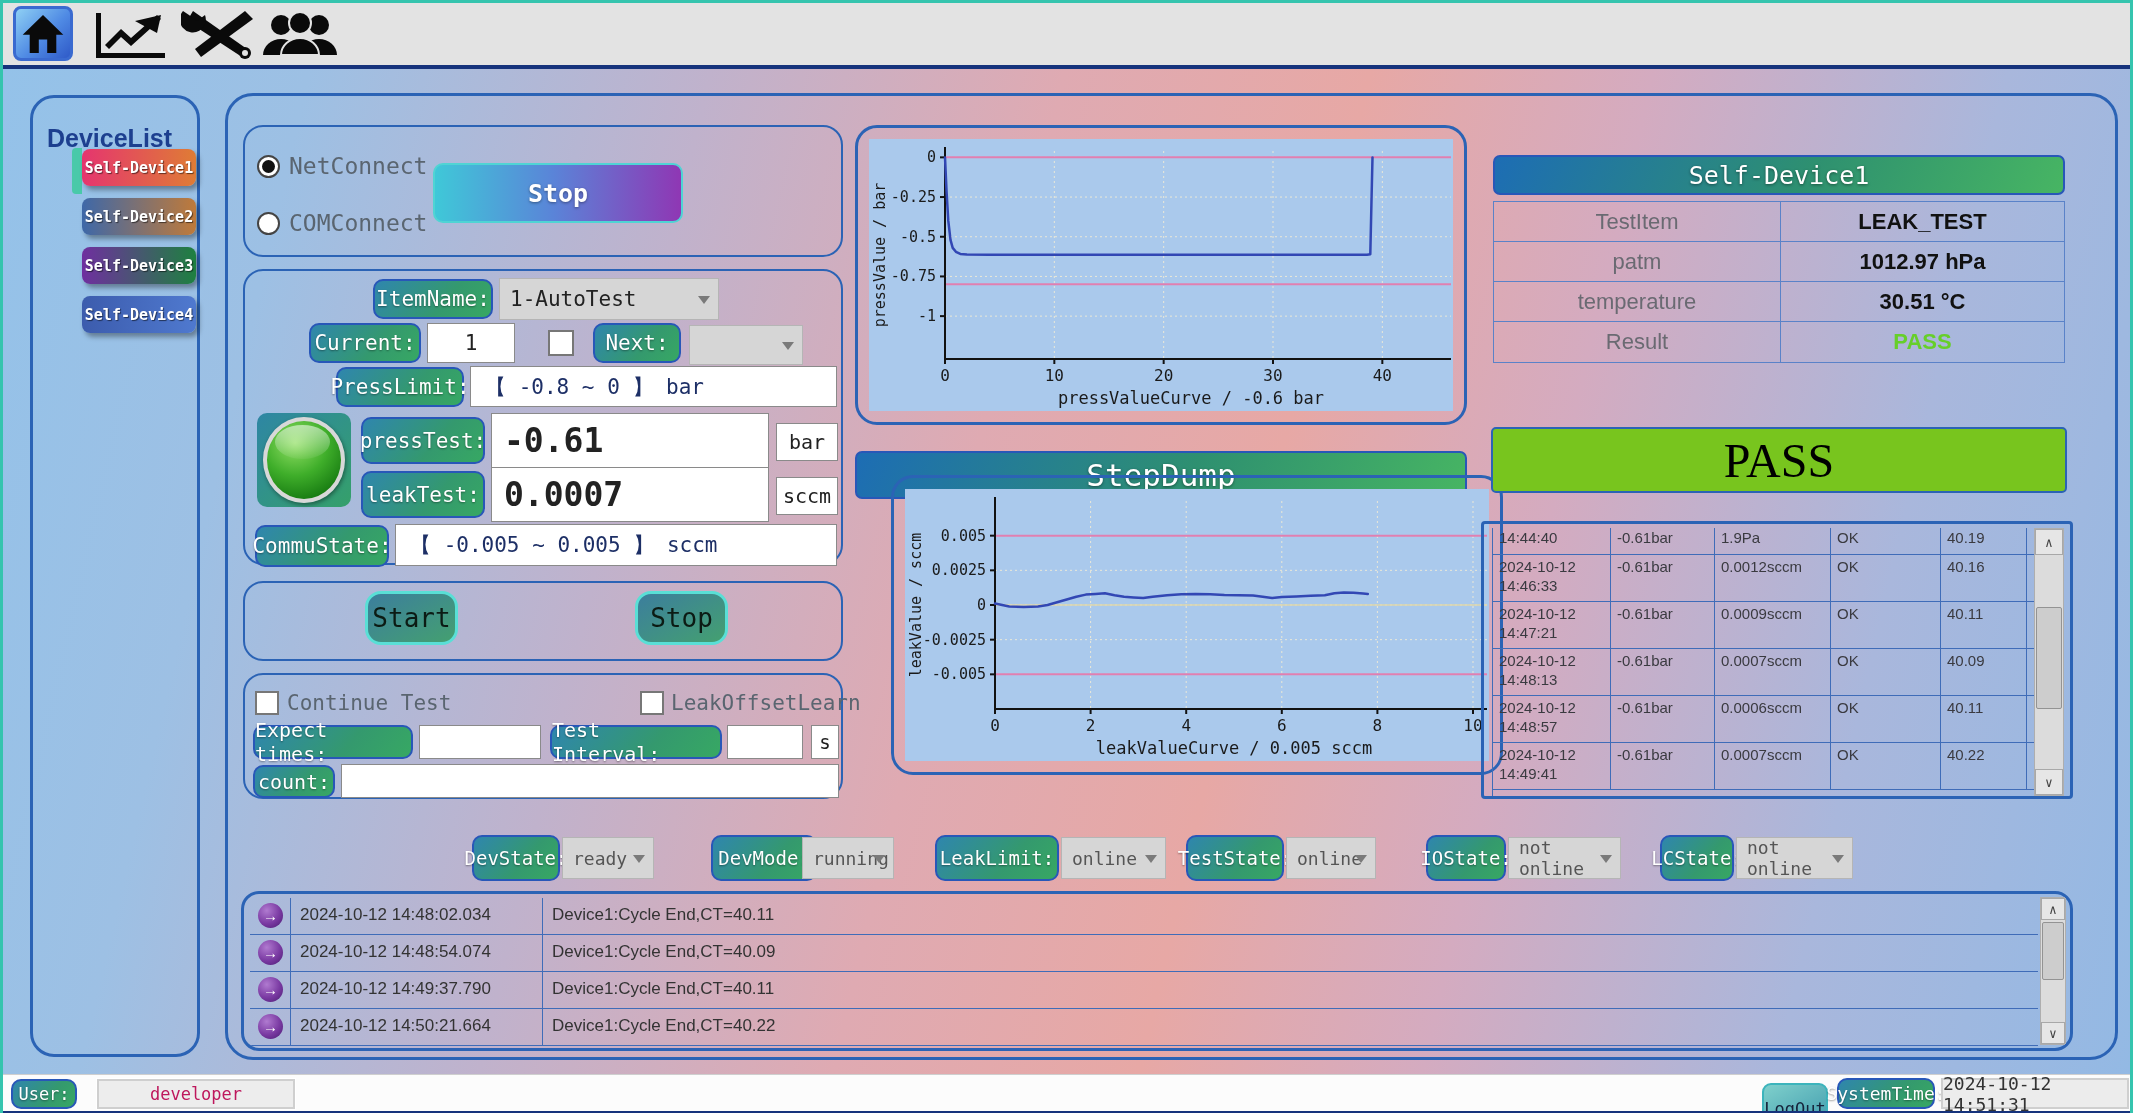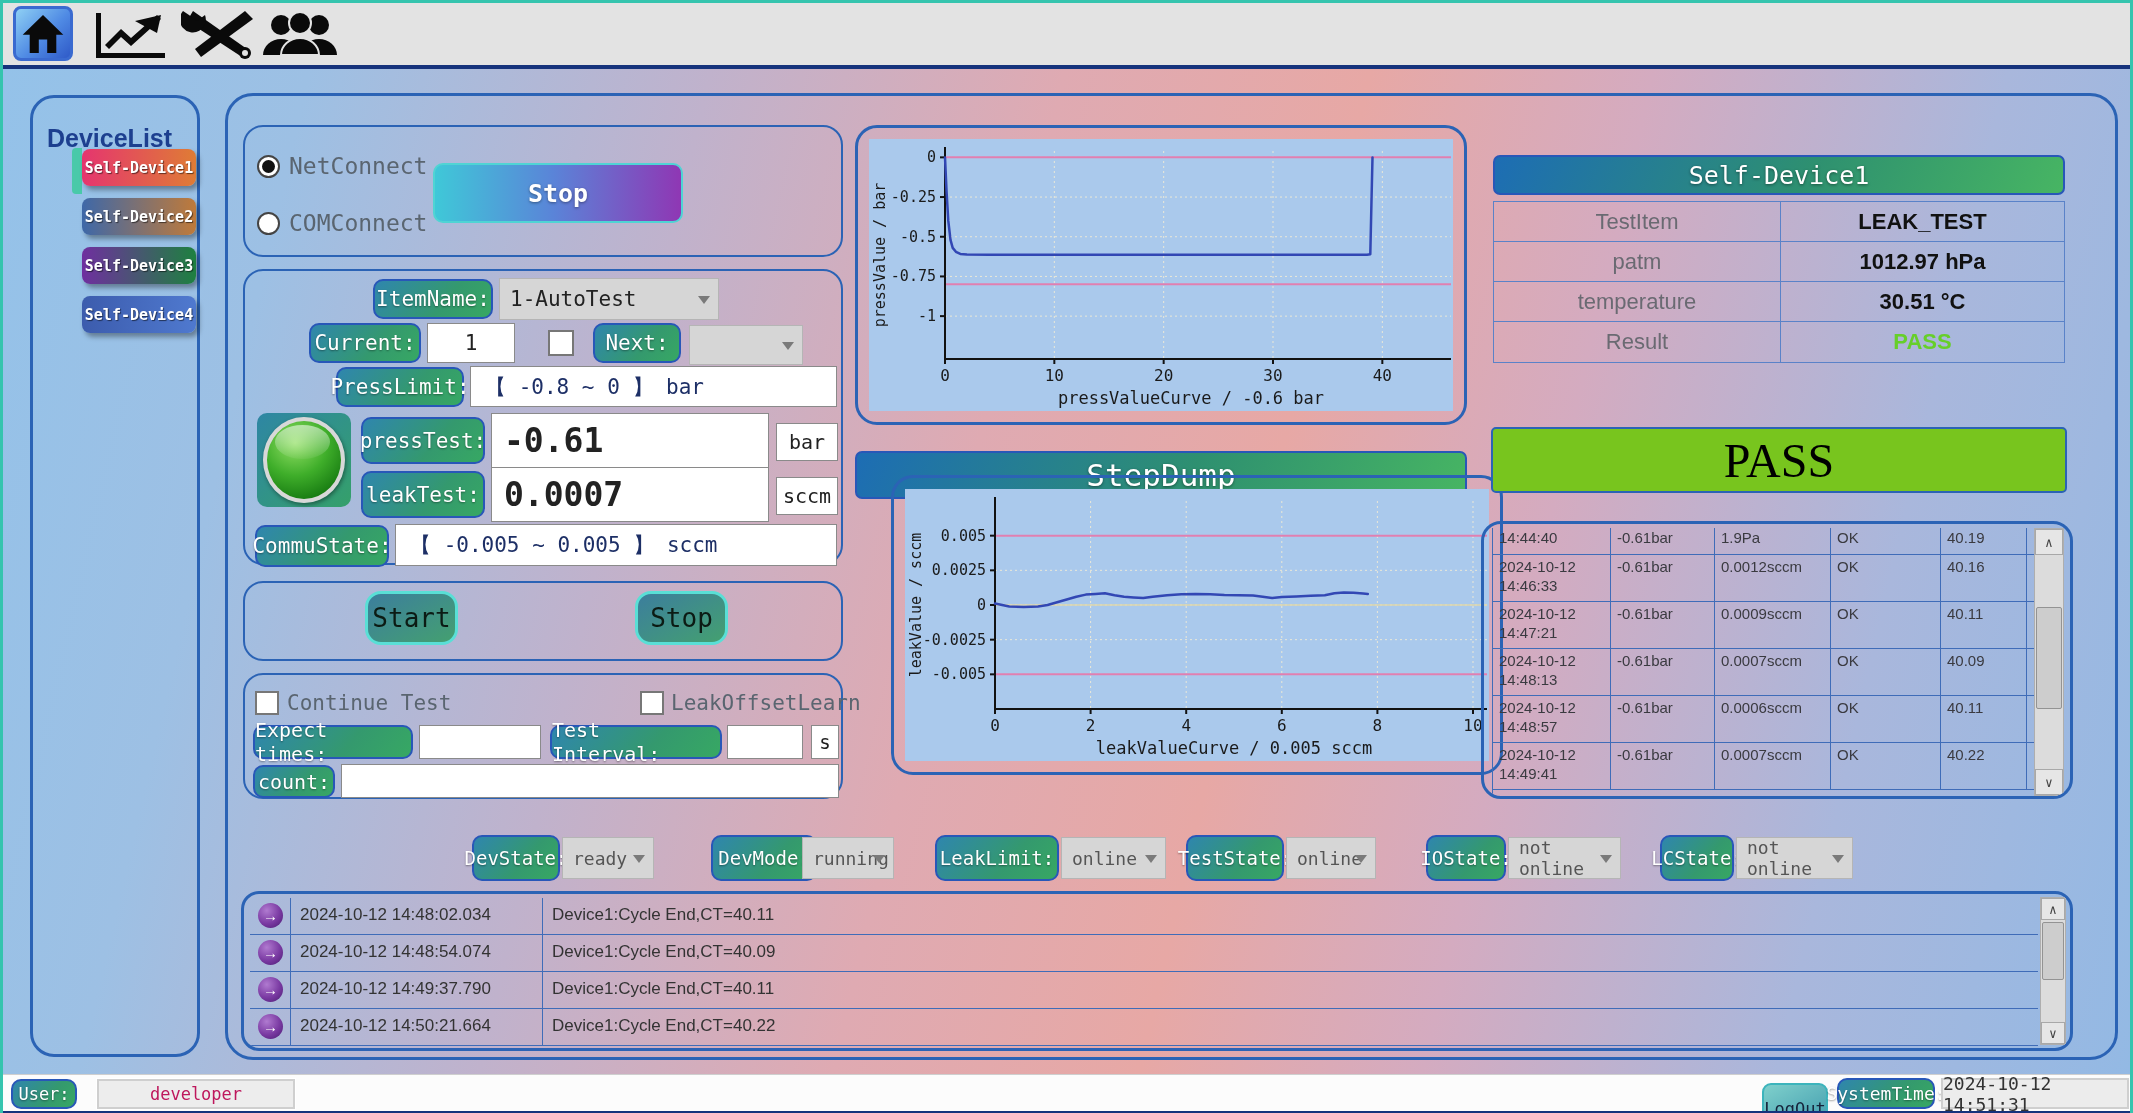--- a/index.html
+++ b/index.html
@@ -75,21 +75,21 @@
   .info-row:last-child { border-bottom:none; }
   .info-label { width:287px; border-right:1.5px solid #5a82c8; display:flex; align-items:center; justify-content:center;
                 color:#6a6a72; font-size:22px; }
   .info-value { flex:1; display:flex; align-items:center; justify-content:center; color:#111; font-size:22px; font-weight:bold; }
   #pass-banner { position:absolute; left:1488px; top:424px; width:576px; height:66px; background:#78c51e;
                  border:2.5px solid #2b63b5; border-radius:5px; color:#000;
                  font-family:"Liberation Serif",serif; font-size:48px;
                  display:flex; align-items:center; justify-content:center; }
   
   #results-panel { position:absolute; left:1478px; top:518px; width:592px; height:278px;
-                   border:3px solid #2b63b5; border-radius:20px; overflow:hidden; }
+                   border:3px solid #2b63b5; border-radius:4px; overflow:hidden; }
   #results-rows { position:absolute; left:8px; top:4px; width:546px; height:268px; overflow:hidden;
                   border-left:1.5px solid #3f6cb8; }
   .res-row { display:flex; border-bottom:1.5px solid #3f6cb8; font-family:"Liberation Sans",sans-serif;
              color:#3a3a40; font-size:15px; }
   .res-cell { border-right:1.5px solid #3f6cb8; padding:3px 0 0 6px; overflow:hidden; line-height:1.25; }
   .scrollbar { position:absolute; background:#dcdcdc; border:1px solid #aeaeae; }
   .sc-btn { position:absolute; left:0; width:100%; height:26px; background:#e6e6e6; border:1px solid #a8a8a8;
             display:flex; align-items:center; justify-content:center; font-size:13px; color:#444; cursor:pointer; }
   .sc-thumb { position:absolute; left:1px; width:calc(100% - 2px); background:#cdcdcd; border:1px solid #939393; border-radius:2px; }
   

